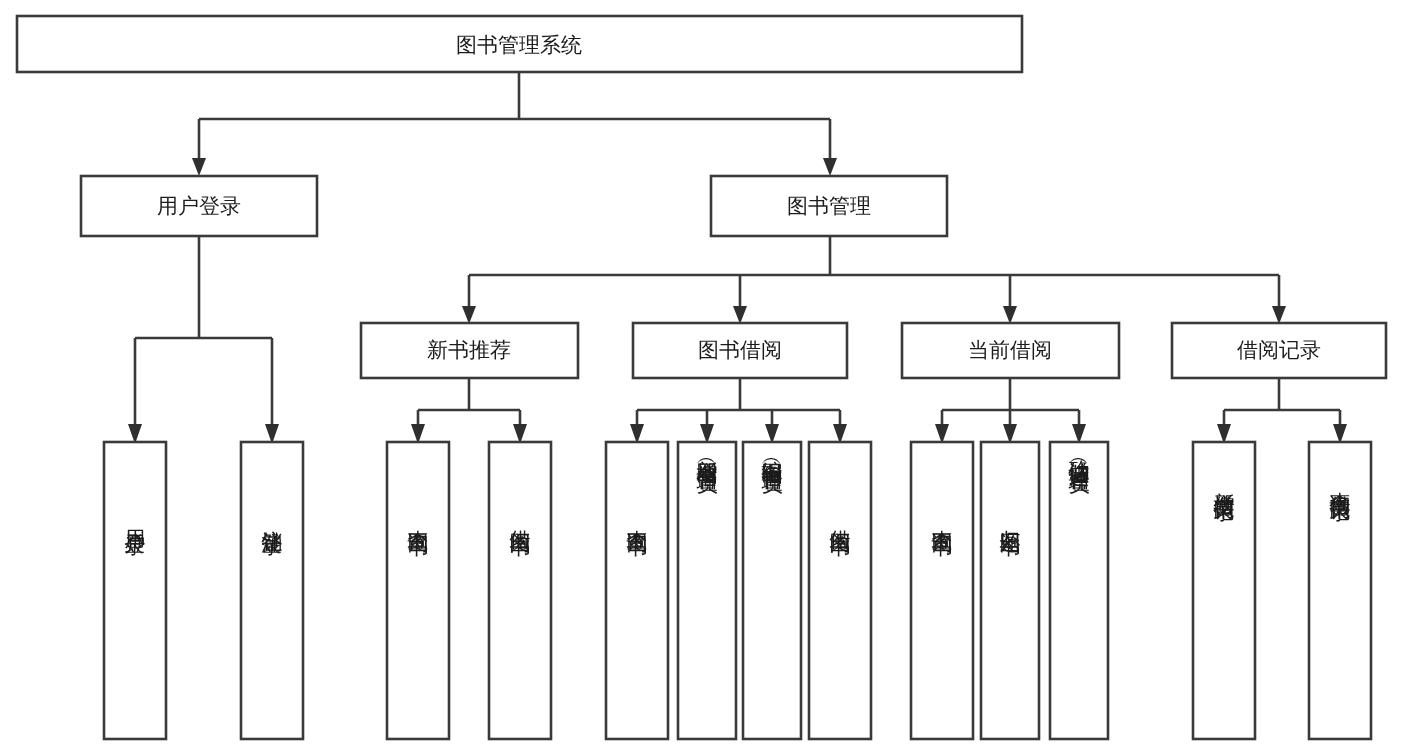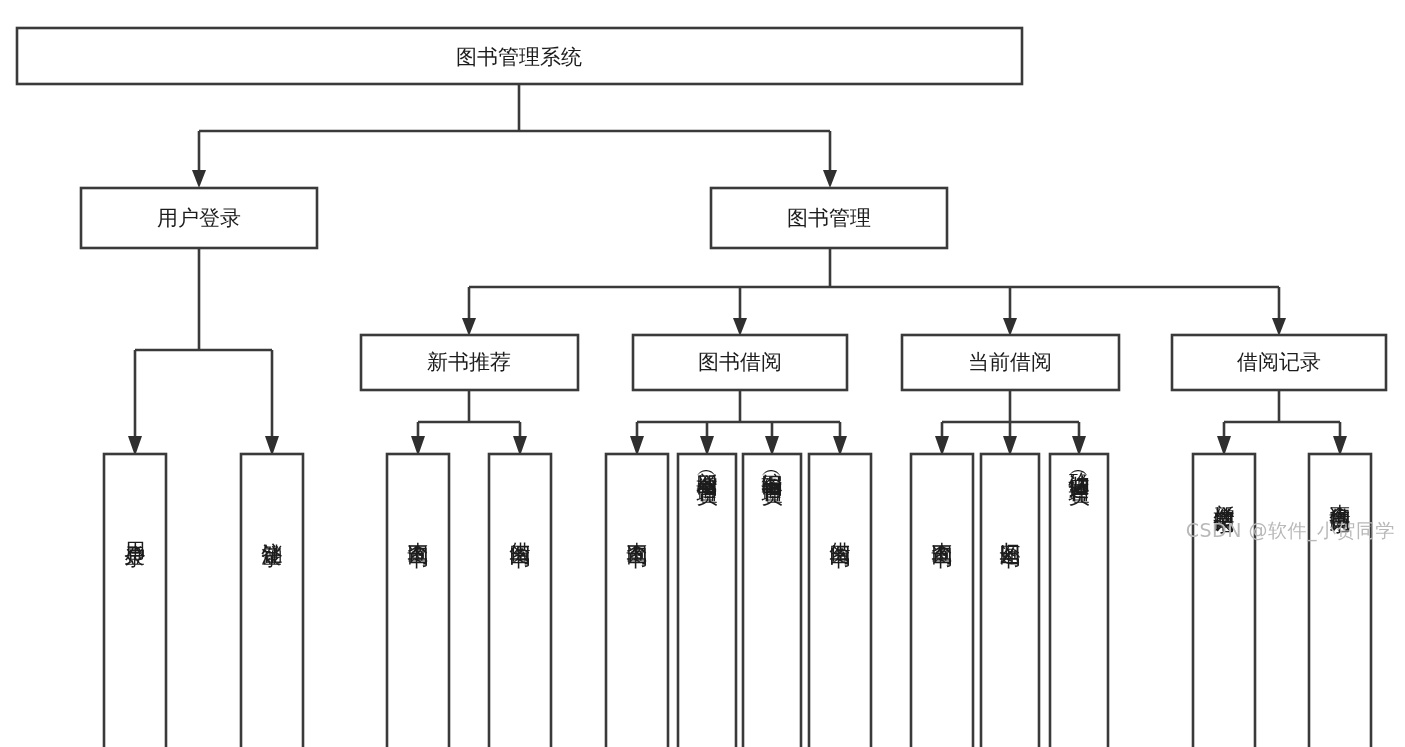--- a/index.html
+++ b/index.html
@@ -11,21 +11,21 @@
   body {
     width: 1405px;
     height: 747px;
     position: relative;
     overflow: hidden;
     font-family: "DejaVu Sans", "Liberation Sans", sans-serif;
   }
   #diagram-root {
     position: absolute;
     left: 0;
-    top: 16px;
+    top: 4px;
     width: 1405px;
     height: 534px;
   }
   svg.tree-canvas {
     display: block;
     width: 1405px;
     height: 747px;
   }
   .node-box {
     fill: #ffffff;
@@ -248,14 +248,13 @@
       <text class="node-label-v" x="1224" y="477">新增借阅记录</text>
     </g>
 
     <g>
       <rect class="node-box" x="1309" y="438" width="62" height="297"></rect>
       <text class="node-label-v" x="1340" y="477">查询借阅记录</text>
     </g>
 
   </svg>
 
-  <div class="watermark-text">CSDN @软件_小贺同学</div>
 </div>
 
 </body></html>

